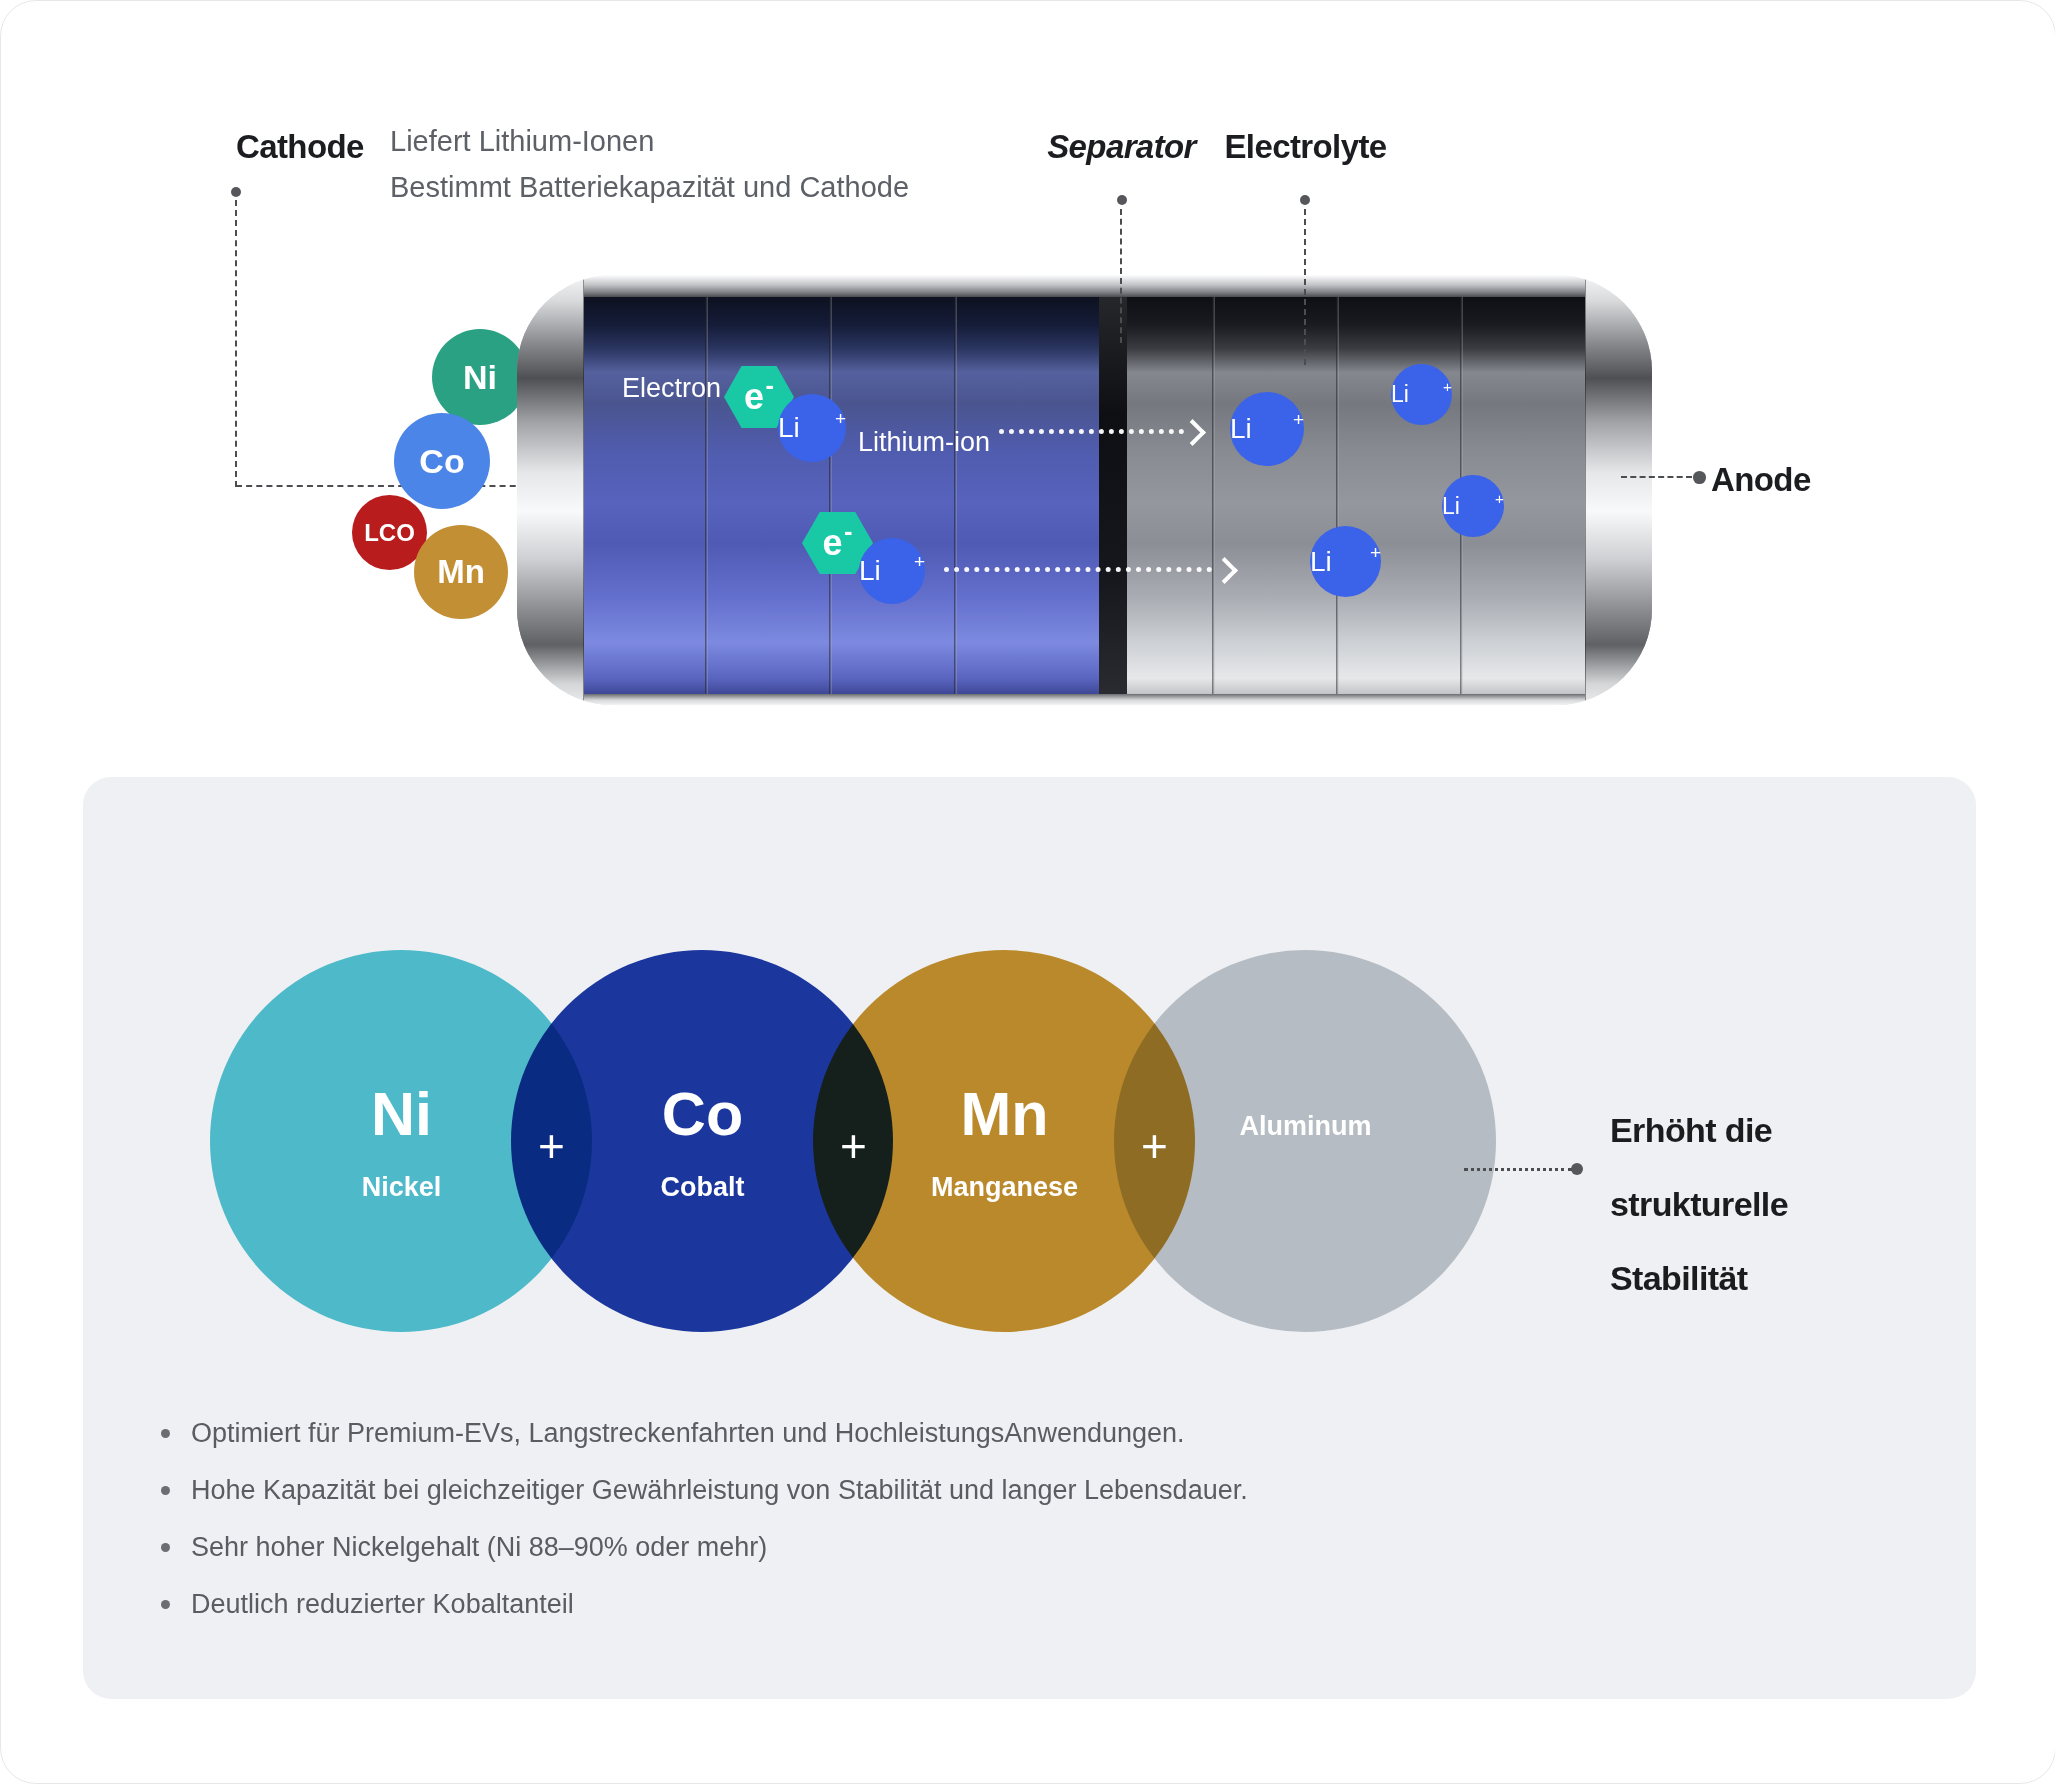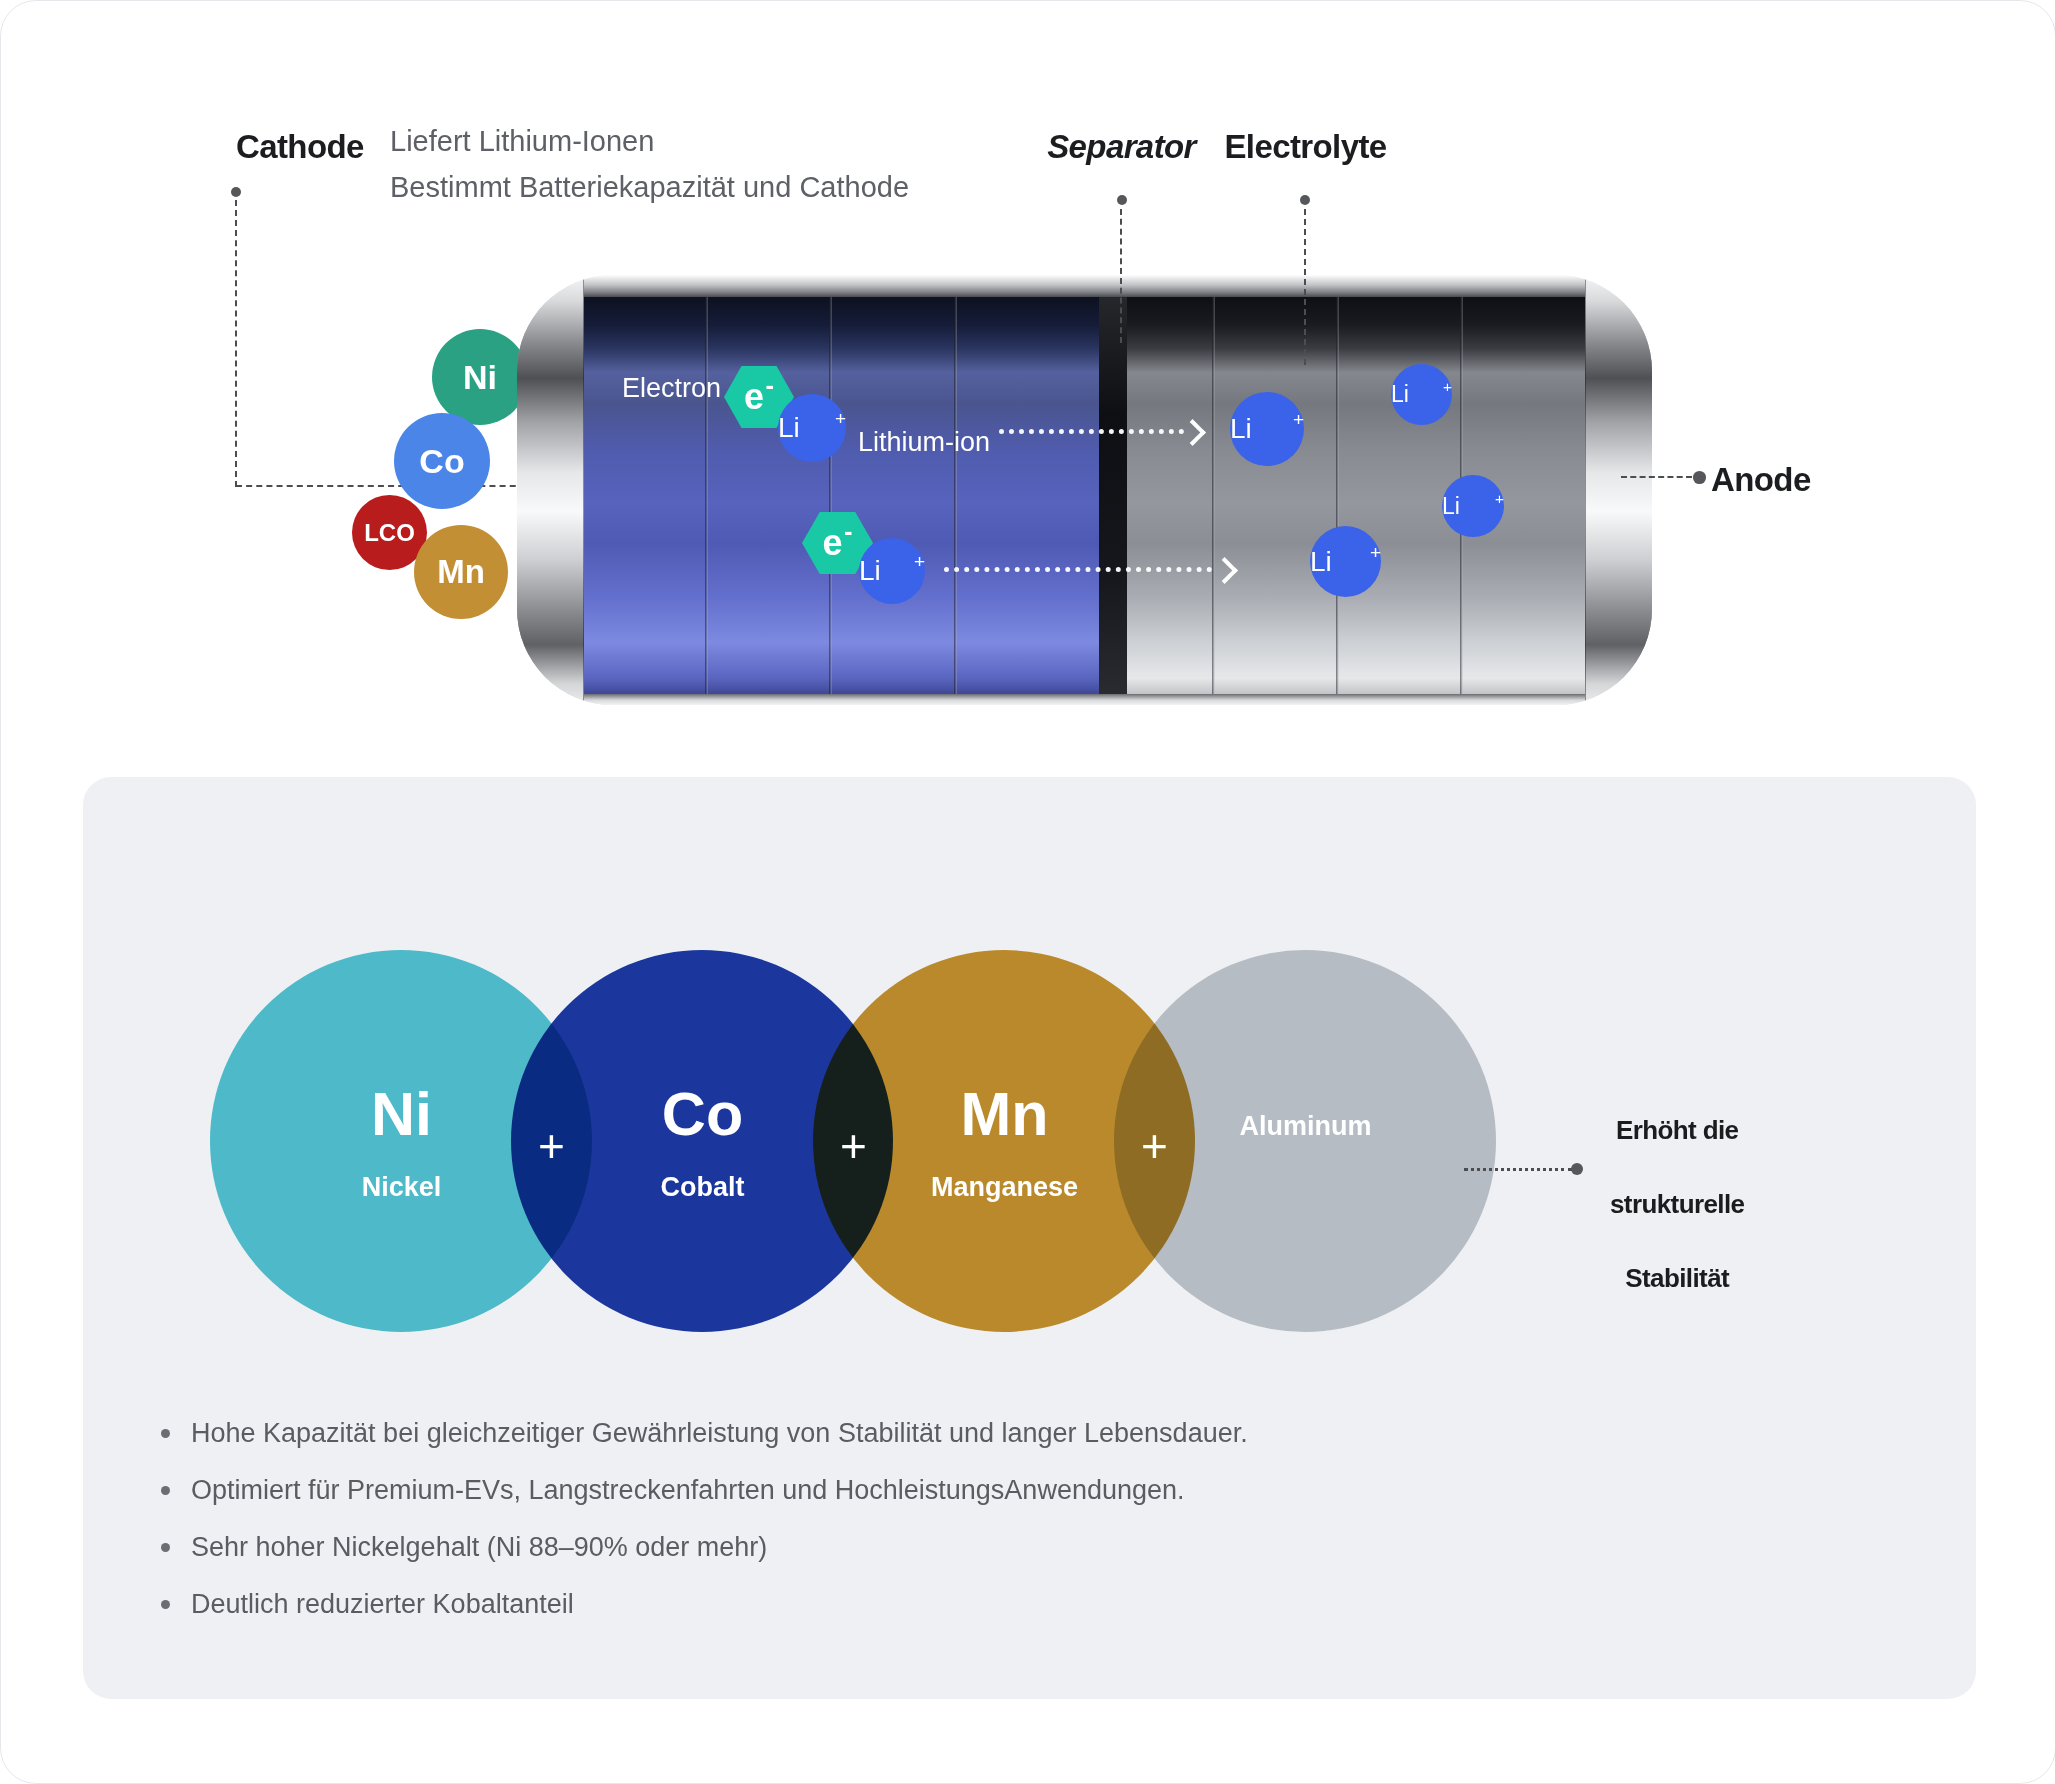--- a/index.html
+++ b/index.html
@@ -54,21 +54,21 @@
 
   
   .card{position:absolute;left:82px;top:776px;width:1893px;height:922px;background:#eef0f3;border-radius:28px;z-index:2;}
   .card-title{position:absolute;left:71px;top:93px;font-size:32.5px;font-weight:bold;color:#1d1e21;letter-spacing:-0.6px;}
   .venn{position:absolute;width:382px;height:382px;border-radius:50%;mix-blend-mode:multiply;top:173px;}
   .venn-label{position:absolute;width:255px;text-align:center;color:#fff;}
   .venn-sym{font-size:61px;font-weight:bold;line-height:1;}
   .venn-name{font-size:27px;font-weight:bold;margin-top:27px;}
   .venn-plus{position:absolute;width:51px;height:51px;top:343px;display:flex;align-items:center;justify-content:center;
     color:#fff;font-size:46px;font-weight:300;line-height:1;}
-  .anno{position:absolute;left:1527px;top:316px;font-size:26px;font-weight:bold;color:#1b1c1e;line-height:74px;letter-spacing:-0.6px;text-align:center;}
+  .anno{position:absolute;left:1527px;top:316px;font-size:34px;font-weight:bold;color:#1b1c1e;line-height:74px;letter-spacing:-0.6px;}
   .anno-dash{position:absolute;left:1381px;top:391px;width:108px;height:0;border-top:3.2px dotted #4b4d51;}
   .anno-dot{position:absolute;left:1488px;top:386px;width:12px;height:12px;border-radius:50%;background:#55575b;}
   .bullets{position:absolute;left:78px;top:628px;}
   .brow{display:flex;align-items:center;height:57px;}
   .bdot{width:9px;height:9px;border-radius:50%;background:#6a6d72;margin-right:21px;flex:0 0 auto;}
   .btext{font-size:27px;color:#595c60;}
 </style>
 </head>
 <body>
 
@@ -194,28 +194,28 @@
     <div class="anno-dot"></div>
     <div class="anno">
       <div>Erhöht die</div>
       <div>strukturelle</div>
       <div>Stabilität</div>
     </div>
 
     <div class="bullets">
       <div class="brow">
         <span class="bdot"></span>
+        <span class="btext">Optimiert für Premium-EVs, Langstreckenfahrten und HochleistungsAnwendungen.</span>
+      </div>
+      <div class="brow">
+        <span class="bdot"></span>
         <span class="btext">Hohe Kapazität bei gleichzeitiger Gewährleistung von Stabilität und langer Lebensdauer.</span>
       </div>
       <div class="brow">
         <span class="bdot"></span>
-        <span class="btext">Optimiert für Premium-EVs, Langstreckenfahrten und HochleistungsAnwendungen.</span>
-      </div>
-      <div class="brow">
-        <span class="bdot"></span>
         <span class="btext">Sehr hoher Nickelgehalt (Ni 88–90% oder mehr)</span>
       </div>
       <div class="brow">
         <span class="bdot"></span>
         <span class="btext">Deutlich reduzierter Kobaltanteil</span>
       </div>
     </div>
   </div>
 
 </div>

